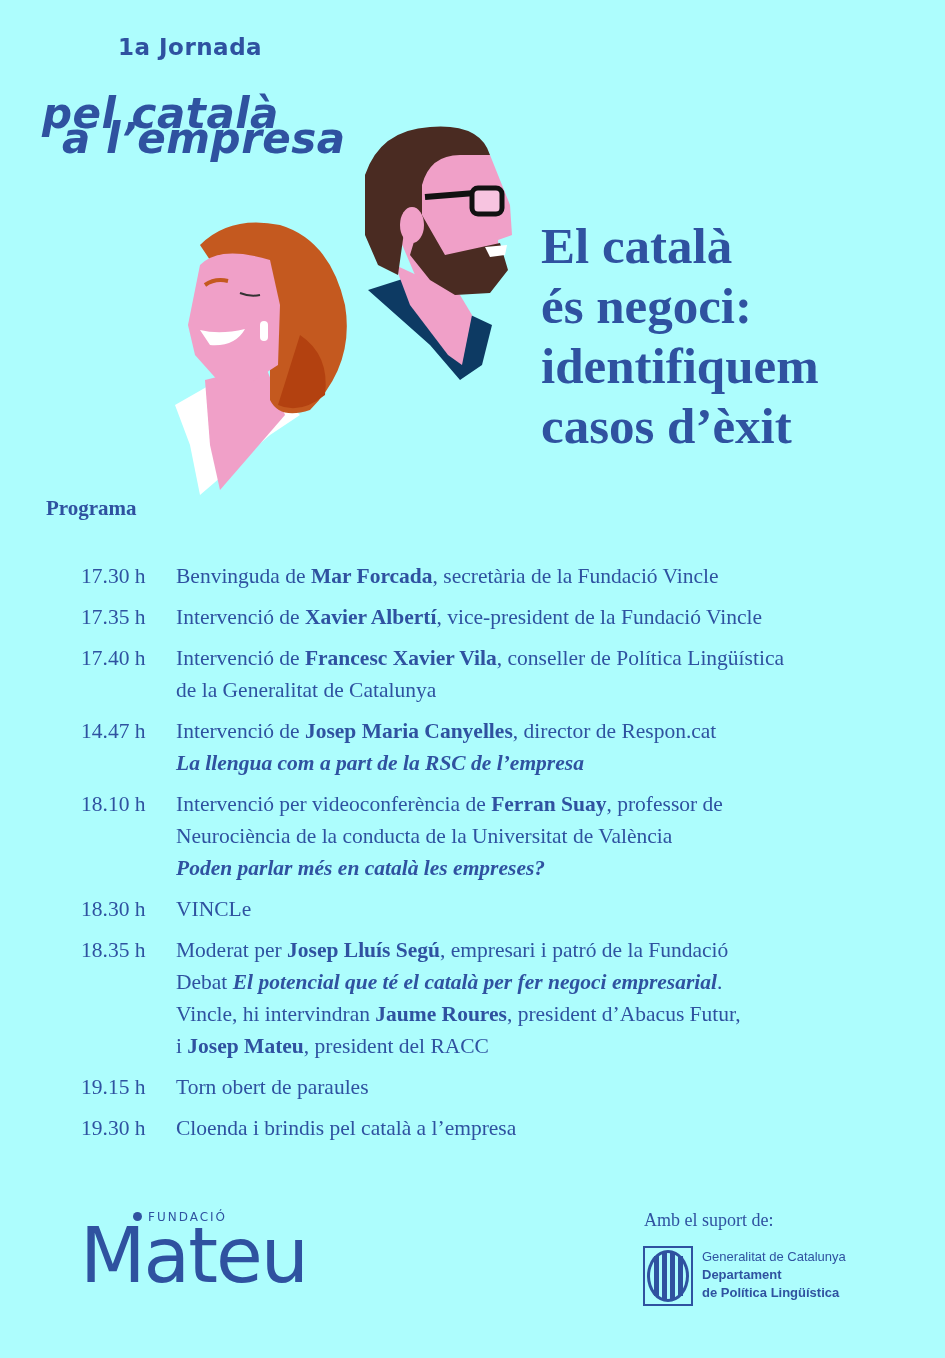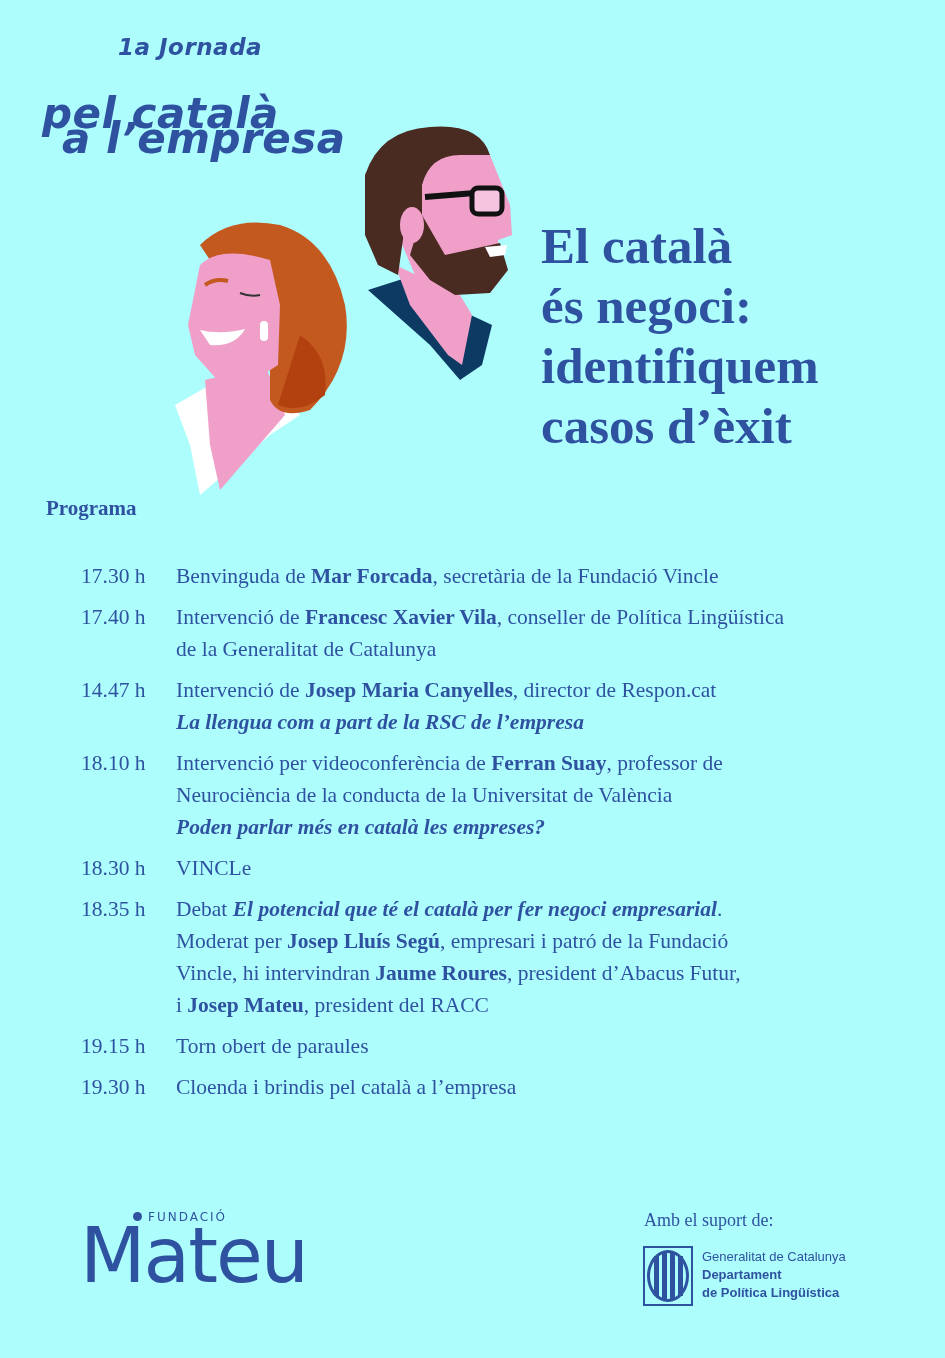--- a/index.html
+++ b/index.html
@@ -4,21 +4,21 @@
   <style>
     html, body { margin:0; padding:0; }
     body {
       width:945px; height:1358px; position:relative; overflow:hidden;
       background:#adfdfd;
       color:#2f52a0;
       font-family:"DejaVu Serif", serif;
     }
     .abs { position:absolute; }
     
-    .jornada { left:118px; top:34px; font-family:"DejaVu Sans", sans-serif; font-style:italic; font-weight:bold; font-size:23px; letter-spacing:0.5px; color:#2f52a0; }
+    .jornada { left:118px; top:34px; font-family:"DejaVu Sans", sans-serif; font-weight:bold; font-size:23px; letter-spacing:0.5px; color:#2f52a0; }
     .title-l1 { left:42px; top:70px; font-family:"DejaVu Sans", sans-serif; font-style:italic; font-weight:bold; font-size:42px; line-height:46px; color:#2f52a0; letter-spacing:0.5px;margin-top:21px; }
     .title-l2 { left:62px; top:116px; font-family:"DejaVu Sans", sans-serif; font-style:italic; font-weight:bold; font-size:42px; line-height:46px; color:#2f52a0; letter-spacing:0.5px; }
     
     .headline { left:541px; top:216px; font-family:"Liberation Serif", serif; font-weight:bold; font-size:51px; line-height:60px; color:#2f52a0; }
     .headline div { white-space:nowrap; }
     
     .illus { left:160px; top:115px; width:360px; height:385px; }
     
     .prog-title { left:46px; top:496px; font-family:"Liberation Serif", serif; font-weight:bold; font-size:21px; color:#2f52a0; }
     .program { left:81px; top:560px; width:840px; font-family:"Liberation Serif", serif; font-size:21.5px; line-height:32px; color:#2f52a0; }
@@ -94,20 +94,26 @@
 <div class="abs prog-title">Programa</div>
 
 <div class="abs program">
   <div class="row">
     <span class="time">17.30 h</span>
     <span class="desc">
       <span>Benvinguda de </span><b>Mar Forcada</b><span>, secretària de la Fundació Vincle</span>
     </span>
   </div>
   <div class="row">
+    <span class="time">17.35 h</span>
+    <span class="desc">
+      <span>Intervenció de </span><b>Xavier Albertí</b><span>, vice-president de la Fundació Vincle</span>
+    </span>
+  </div>
+  <div class="row">
     <span class="time">17.40 h</span>
     <span class="desc">
       <span class="line"><span>Intervenció de </span><b>Francesc Xavier Vila</b><span>, conseller de Política Lingüística</span></span>
       <span class="line">de la Generalitat de Catalunya</span>
     </span>
   </div>
   <div class="row">
     <span class="time">14.47 h</span>
     <span class="desc">
       <span class="line"><span>Intervenció de </span><b>Josep Maria Canyelles</b><span>, director de Respon.cat</span></span>
@@ -122,22 +128,22 @@
       <i class="line">Poden parlar més en català les empreses?</i>
     </span>
   </div>
   <div class="row">
     <span class="time">18.30 h</span>
     <span class="desc">VINCLe</span>
   </div>
   <div class="row">
     <span class="time">18.35 h</span>
     <span class="desc">
+      <span class="line"><span>Moderat per </span><b>Josep Lluís Segú</b><span>, empresari i patró de la Fundació</span></span>
       <span class="line"><span>Debat </span><i>El potencial que té el català per fer negoci empresarial</i><span>.</span></span>
-      <span class="line"><span>Moderat per </span><b>Josep Lluís Segú</b><span>, empresari i patró de la Fundació</span></span>
       <span class="line"><span>Vincle, hi intervindran </span><b>Jaume Roures</b><span>, president d’Abacus Futur,</span></span>
       <span class="line"><span>i </span><b>Josep Mateu</b><span>, president del RACC</span></span>
     </span>
   </div>
   <div class="row">
     <span class="time">19.15 h</span>
     <span class="desc">Torn obert de paraules</span>
   </div>
   <div class="row">
     <span class="time">19.30 h</span>

